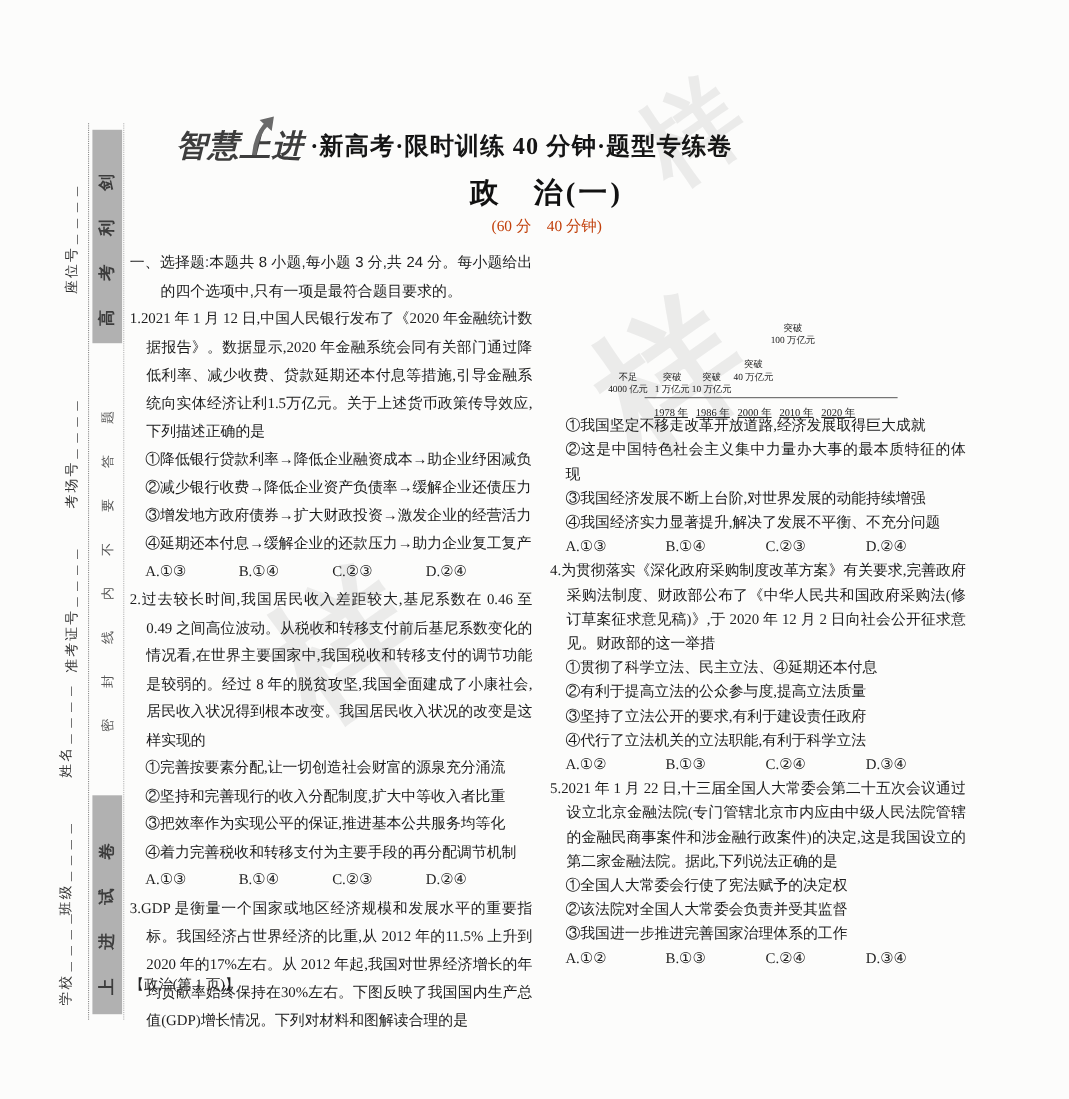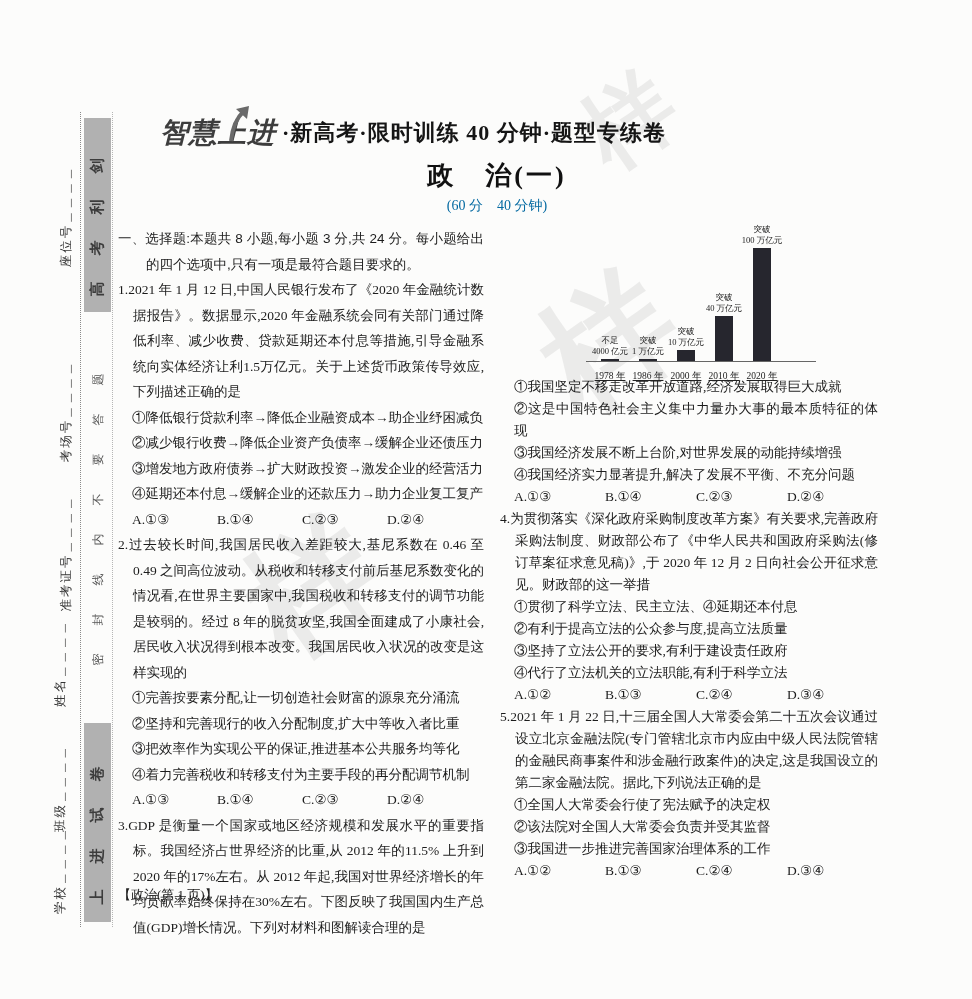--- a/index.html
+++ b/index.html
@@ -28,41 +28,41 @@
   .logo-wrap { position:relative; display:flex; align-items:center; }
   .logo {
     font-family:"Liberation Sans","DejaVu Sans",sans-serif;
     font-weight:bold; font-style:italic; font-size:28px; color:#3d3d3d; letter-spacing:1px;
   }
   .logo-arrow { position:absolute; right:24px; top:-9px; }
   .series { font-size:22px; font-weight:bold; color:#151515; margin-left:6px; letter-spacing:1px; }
   .paper-title { position:absolute; left:118px; top:158px; width:758px; text-align:center;
     font-size:26px; font-weight:bold; letter-spacing:3px; color:#111; }
   .paper-subtitle { position:absolute; left:118px; top:197px; width:758px; text-align:center;
-    font-size:14px; color:#0369a1; }
+    font-size:14px; color:#c2410c; }
   
   .col { position:absolute; text-align:justify; }
   .col-left  { left:118px; top:226px; width:366px; font-size:13.5px; line-height:25.5px; }
   .col-right { left:500px; top:220px; width:378px; font-size:13.5px; line-height:22px; }
   .section-head {
     font-family:"Liberation Sans","DejaVu Sans",sans-serif;
     font-weight:normal; font-size:13.5px;
     padding-left:28px; text-indent:-28px;
   }
   .qtext { padding-left:15px; text-indent:-15px; }
   .opt { padding-left:14px; }
   .ans { display:flex; padding-left:14px; }
   .col-left  .ans span { width:85px; }
   .col-right .ans span { width:92px; }
   
   .chart { margin-left:86px; width:230px; height:156px; position:relative;
     font-family:"Liberation Serif","DejaVu Serif",serif; }
   .chart-cols { display:flex; align-items:flex-end; height:142px;
     border-bottom:1px solid #666; padding:0 5px; }
-  .chart-col { width:38px; display:flex; flex-direction:column; align-items:center; justify-content:flex-end; }
+  .chart-col { width:38px; display:flex; flex-direction:row; align-items:center; justify-content:flex-end;gap:40px; }
   .bar-label { font-size:8.5px; line-height:11px; color:#222; text-align:center; white-space:nowrap; margin-bottom:2px; }
   .bar { width:18px; background:#26262e; }
   .chart-x { display:flex; padding:0 5px; }
   .chart-x span { width:38px; text-align:center; font-size:9.5px; color:#222; margin-top:3px; white-space:nowrap;text-decoration:underline; }
   
   .footer { position:absolute; left:118px; top:886px; width:758px; font-size:13px; color:#222; }
   .wm { position:absolute; font-size:130px; color:#8a8a8a; opacity:0.14; transform:rotate(-35deg);
     font-family:"Liberation Sans","DejaVu Sans",sans-serif; font-weight:bold; pointer-events:none; }
 </style>
 </head>

